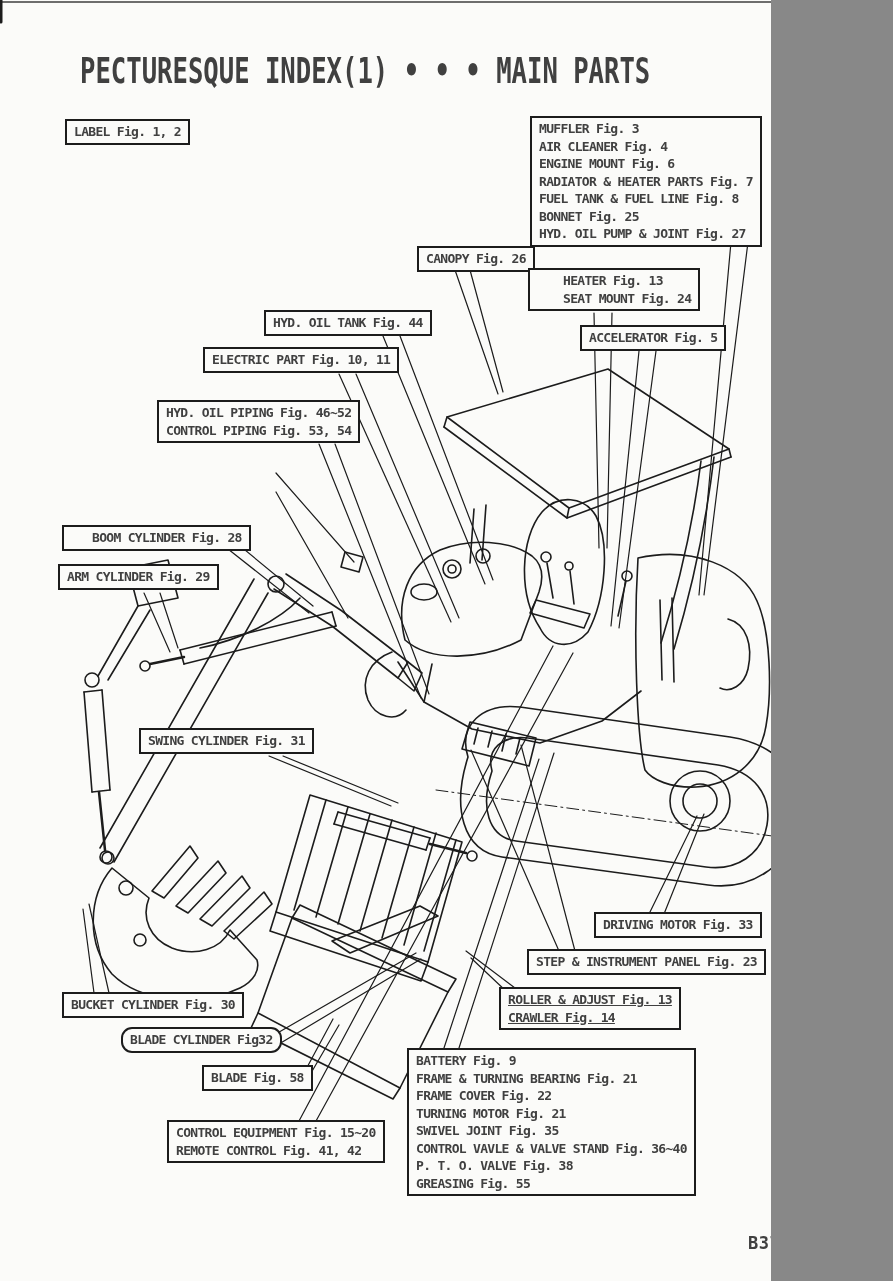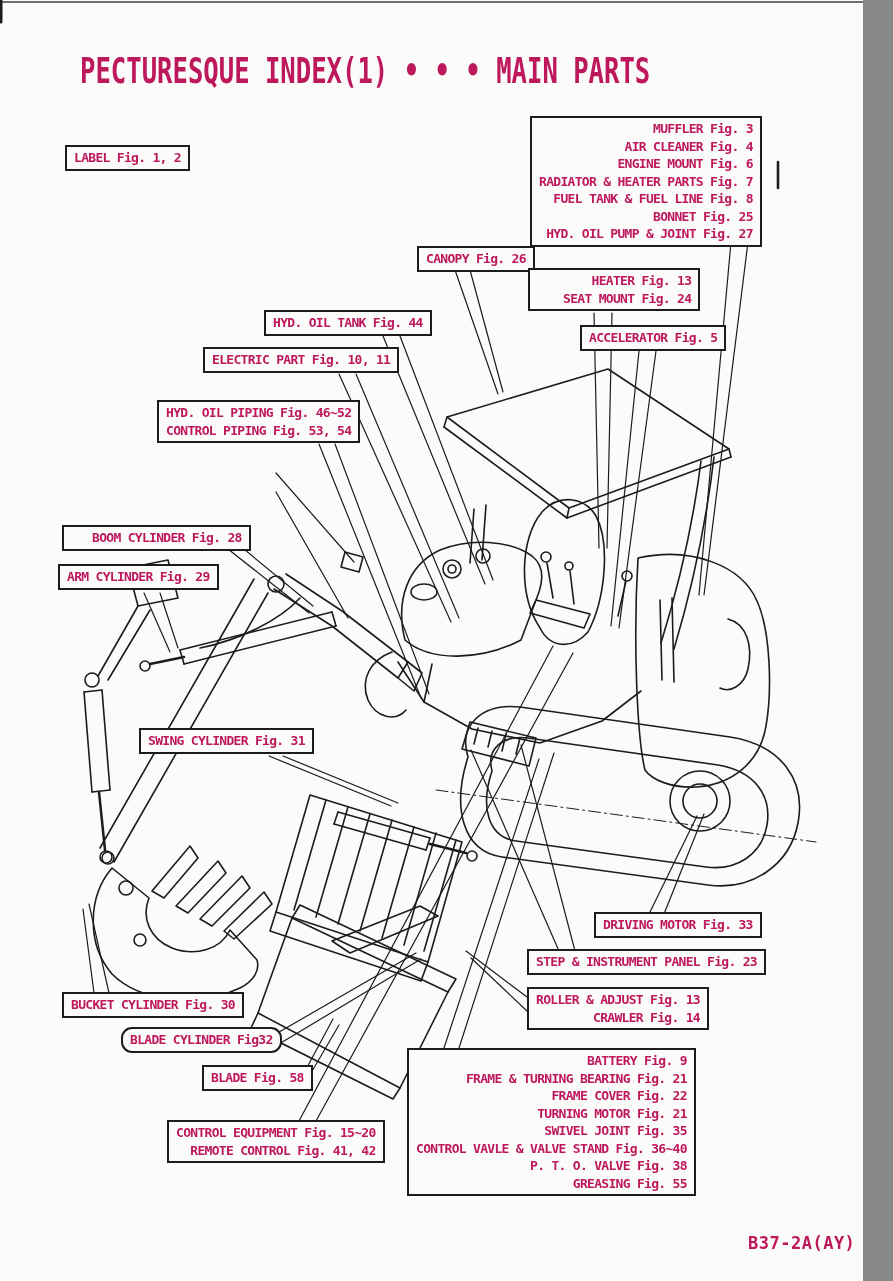--- a/index.html
+++ b/index.html
@@ -1,24 +1,23 @@
 <!DOCTYPE html>
 <html><head>
 <meta charset="utf-8">
 <style>
   html,body{margin:0;padding:0;}
   body{background:#888;}
   .page{
     position:relative;
-    width:863px;height:1281px;
+    width:771px;height:1281px;
     background:#fbfbf9;
     overflow:hidden;
     font-family:"DejaVu Sans Mono", monospace;
-    color:#be185d;
-    text-align:right;
+    color:#404040;
   }
   .art{position:absolute;left:0;top:0;width:893px;height:1281px;}
   .title{
     position:absolute;left:80px;top:50px;
     font-size:32px;font-weight:bold;letter-spacing:0px;
     white-space:nowrap;
     transform:scale(0.80,1.10);transform-origin:left top;
   }
   .co{
     position:absolute;
@@ -28,35 +27,35 @@
     font-size:13px;line-height:17.5px;font-weight:bold;
     letter-spacing:-0.7px;
     white-space:nowrap;
   }
   .doccode{
     position:absolute;left:748px;top:1233px;
     font-size:17px;font-weight:bold;letter-spacing:0.5px;
     white-space:nowrap;
   }
   
-  #co-label{left:65px;top:145px;}
+  #co-label{left:65px;top:119px;}
   #co-engine{left:530px;top:116px;}
   #co-canopy{left:417px;top:246px;}
   #co-heater{left:528px;top:268px;padding-left:33px;}
   #co-tank{left:264px;top:310px;}
   #co-accel{left:580px;top:325px;}
   #co-electric{left:203px;top:347px;}
   #co-piping{left:157px;top:400px;}
   #co-boomgrp{left:80px;top:454px;}
   #co-boomcyl{left:62px;top:525px;padding-left:28px;}
   #co-armcyl{left:58px;top:564px;}
   #co-swingcyl{left:139px;top:728px;}
   #co-drivmotor{left:594px;top:912px;}
   #co-step{left:527px;top:949px;}
-  #co-roller{left:527px;top:987px;}
+  #co-roller{left:499px;top:987px;text-decoration:underline;}
   #co-bucketcyl{left:62px;top:992px;padding-left:7px;}
   #co-bladecyl{left:121px;top:1027px;border-radius:11px;}
   #co-blade{left:202px;top:1065px;}
   #co-ctrleq{left:167px;top:1120px;}
   #co-frame{left:407px;top:1048px;}
 </style>
 </head>
 <body>
 
 <div class="page">

